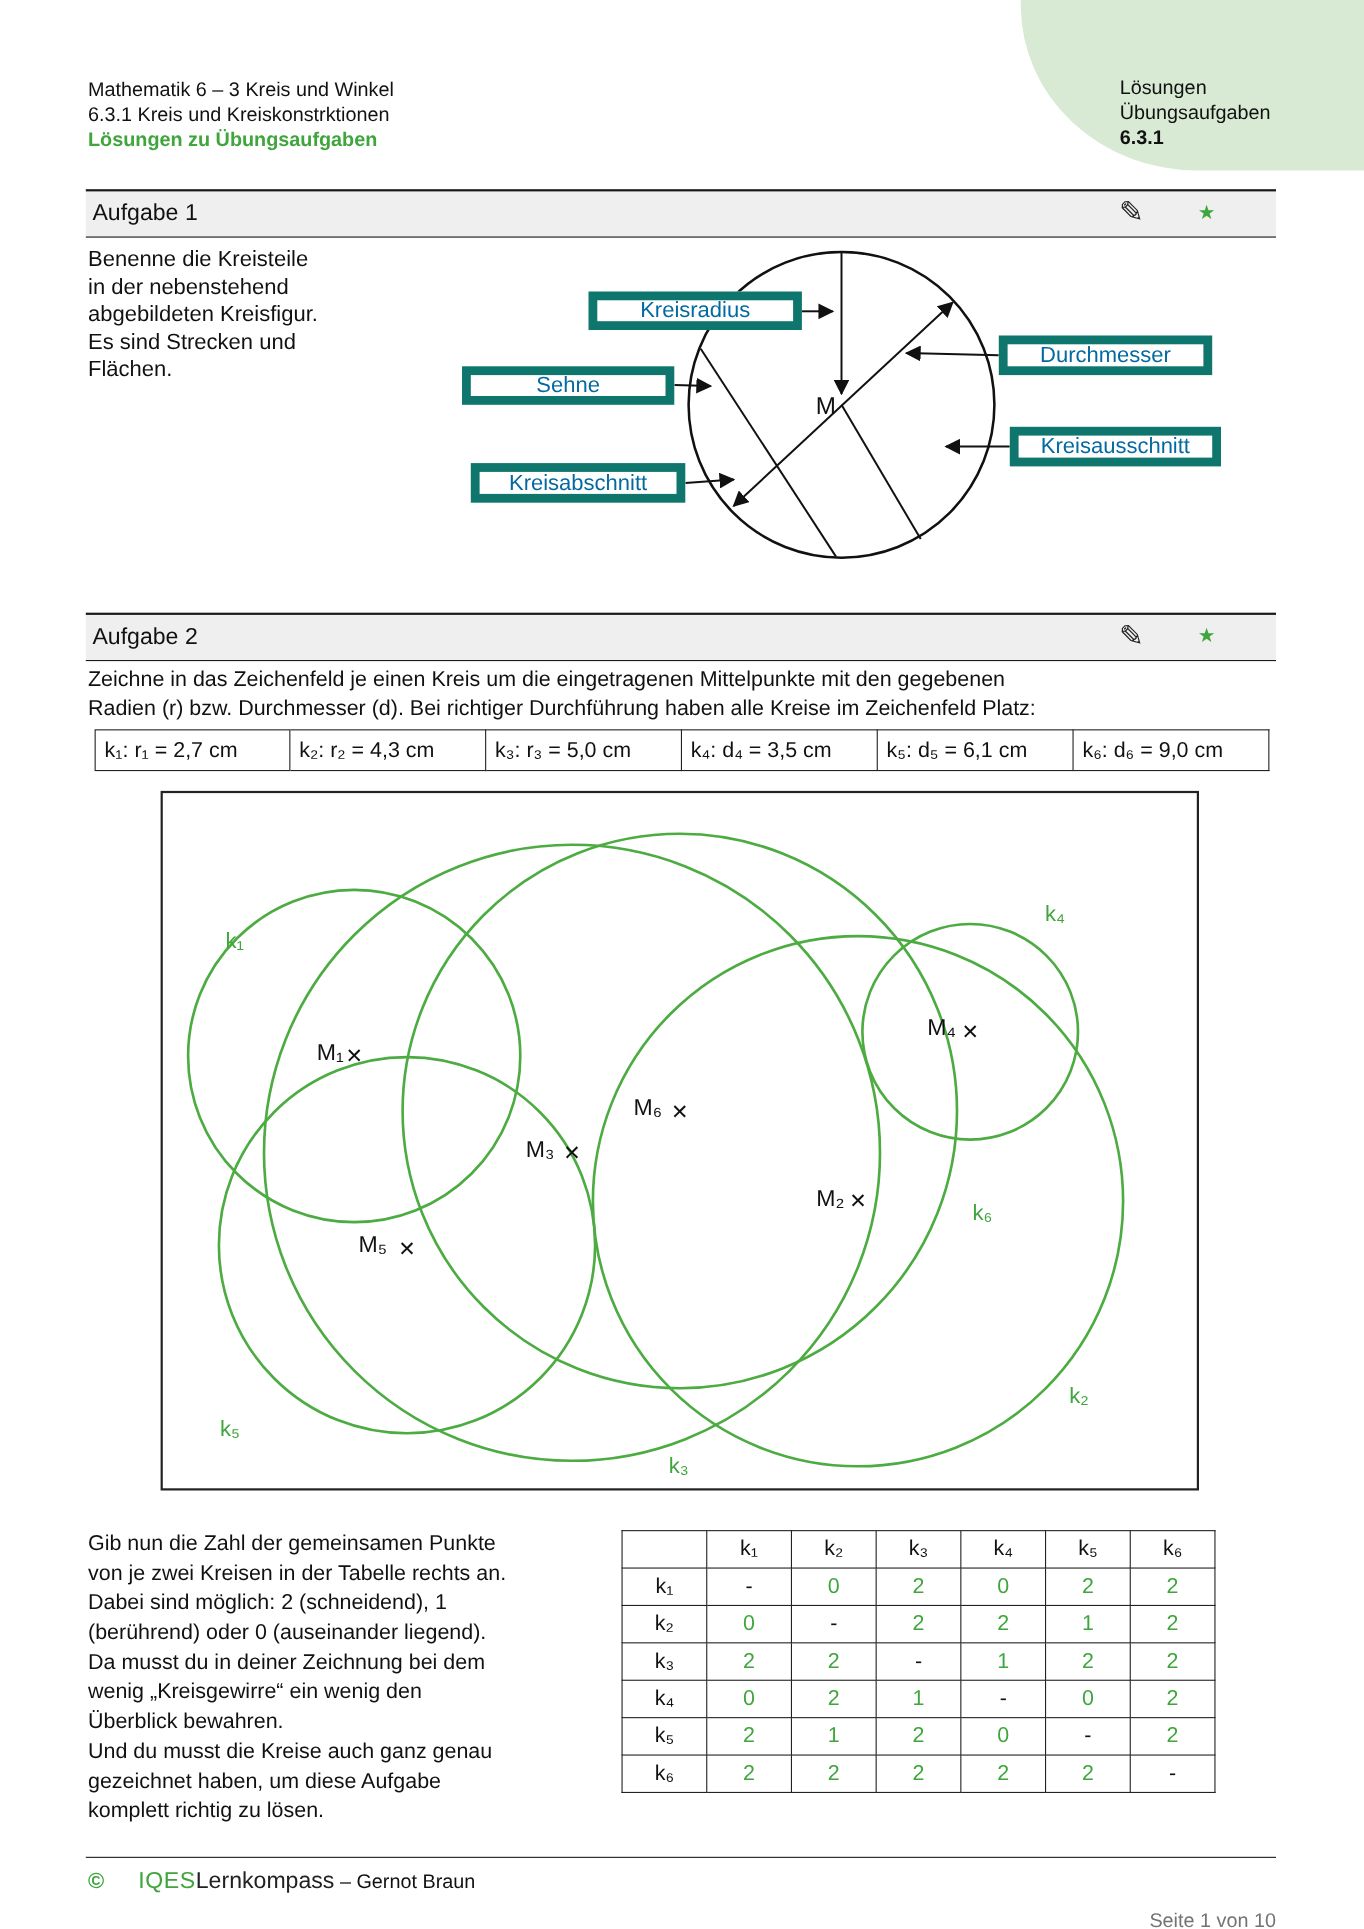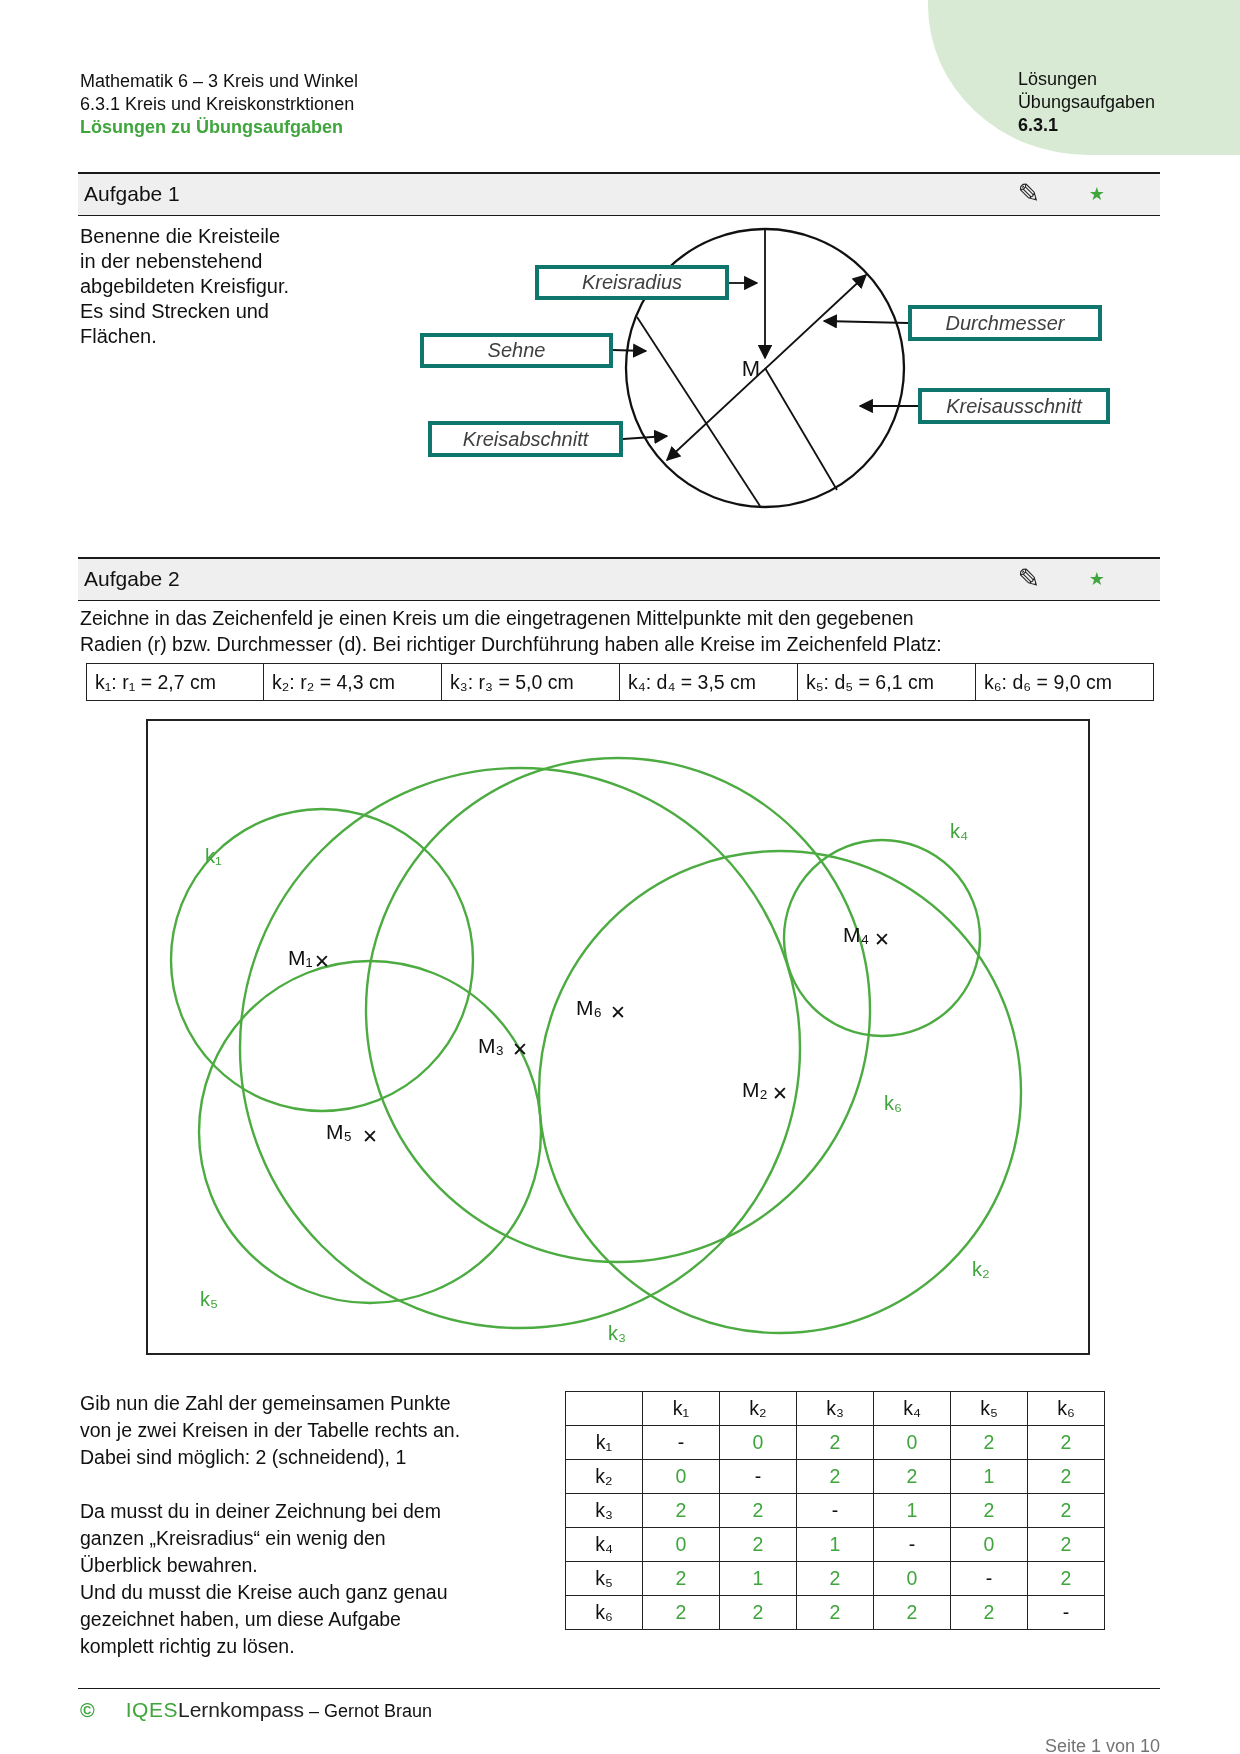--- a/index.html
+++ b/index.html
@@ -12,22 +12,22 @@
   .banner-text{position:absolute;right:85px;top:68px;text-align:left;font-size:18px;line-height:23px;color:#111;}
   
   .taskbar{position:absolute;left:78px;width:1082px;height:44px;background:#EFEFEF;
            border-top:2.5px solid #1a1a1a;border-bottom:1.5px solid #1a1a1a;box-sizing:border-box;}
   .taskbar .ttl{position:absolute;left:6px;top:8px;font-size:21px;color:#111;}
   .taskbar .pencil{position:absolute;right:120px;top:4px;font-size:27px;color:#222;}
   .taskbar .star{position:absolute;right:55px;top:9px;font-size:18px;color:#3FA53C;}
   
   .tline{position:absolute;left:80px;font-size:20px;line-height:25.5px;white-space:nowrap;}
   
-  .lblbox{position:absolute;border:4px solid #0f766e;background:#fff;display:flex;align-items:center;
-          justify-content:center;font-size:20px;color:#404040;box-sizing:border-box;font-style:italic;}
+  .lblbox{position:absolute;border:8px solid #0f766e;background:#fff;display:flex;align-items:center;
+          justify-content:center;font-size:20px;color:#0369a1;box-sizing:border-box;}
   
   .rtable{position:absolute;left:86px;top:663px;width:1068px;height:38px;display:flex;}
   .rtable .cell{width:178px;box-sizing:border-box;border:1.5px solid #222;border-left-width:0;
                 display:flex;align-items:center;padding-left:8px;font-size:19.5px;color:#111;}
   .rtable .cell:first-child{border-left-width:1.5px;}
   
   .field{position:absolute;left:146px;top:719px;width:944px;height:636px;border:2px solid #222;box-sizing:border-box;}
   .klabel{position:absolute;color:#3FA53C;font-size:20px;white-space:nowrap;}
   .mlabel{position:absolute;color:#111;font-size:21px;white-space:nowrap;}
   .marker{position:absolute;transform:translate(-50%,-50%);font-size:19px;font-weight:bold;color:#111;}
@@ -146,22 +146,23 @@
   <div class="mlabel" style="left:843px;top:923px">M₄</div>
   <div class="marker" style="left:882px;top:939px">✕</div>
   <div class="mlabel" style="left:326px;top:1120px">M₅</div>
   <div class="marker" style="left:370px;top:1136px">✕</div>
   <div class="mlabel" style="left:576px;top:996px">M₆</div>
   <div class="marker" style="left:618px;top:1012px">✕</div>
 
   <div class="sol-line" style="top:1390px">Gib nun die Zahl der gemeinsamen Punkte</div>
   <div class="sol-line" style="top:1417px">von je zwei Kreisen in der Tabelle rechts  an.</div>
   <div class="sol-line" style="top:1444px">Dabei sind möglich: 2 (schneidend), 1</div>
+  <div class="sol-line" style="top:1471px">(berührend) oder 0 (auseinander liegend).</div>
   <div class="sol-line" style="top:1498px">Da musst du in deiner Zeichnung bei dem</div>
-  <div class="sol-line" style="top:1525px">ganzen „Kreisradius“ ein wenig den</div>
+  <div class="sol-line" style="top:1525px">wenig „Kreisgewirre“ ein wenig den</div>
   <div class="sol-line" style="top:1552px">Überblick bewahren.</div>
   <div class="sol-line" style="top:1579px">Und du musst die Kreise auch ganz genau</div>
   <div class="sol-line" style="top:1606px">gezeichnet haben, um diese Aufgabe</div>
   <div class="sol-line" style="top:1633px">komplett richtig zu lösen.</div>
 
   <table class="matrix">
     <tbody>
         <tr>
       <td class="hdr"></td>
       <td class="hdr">k₁</td>

